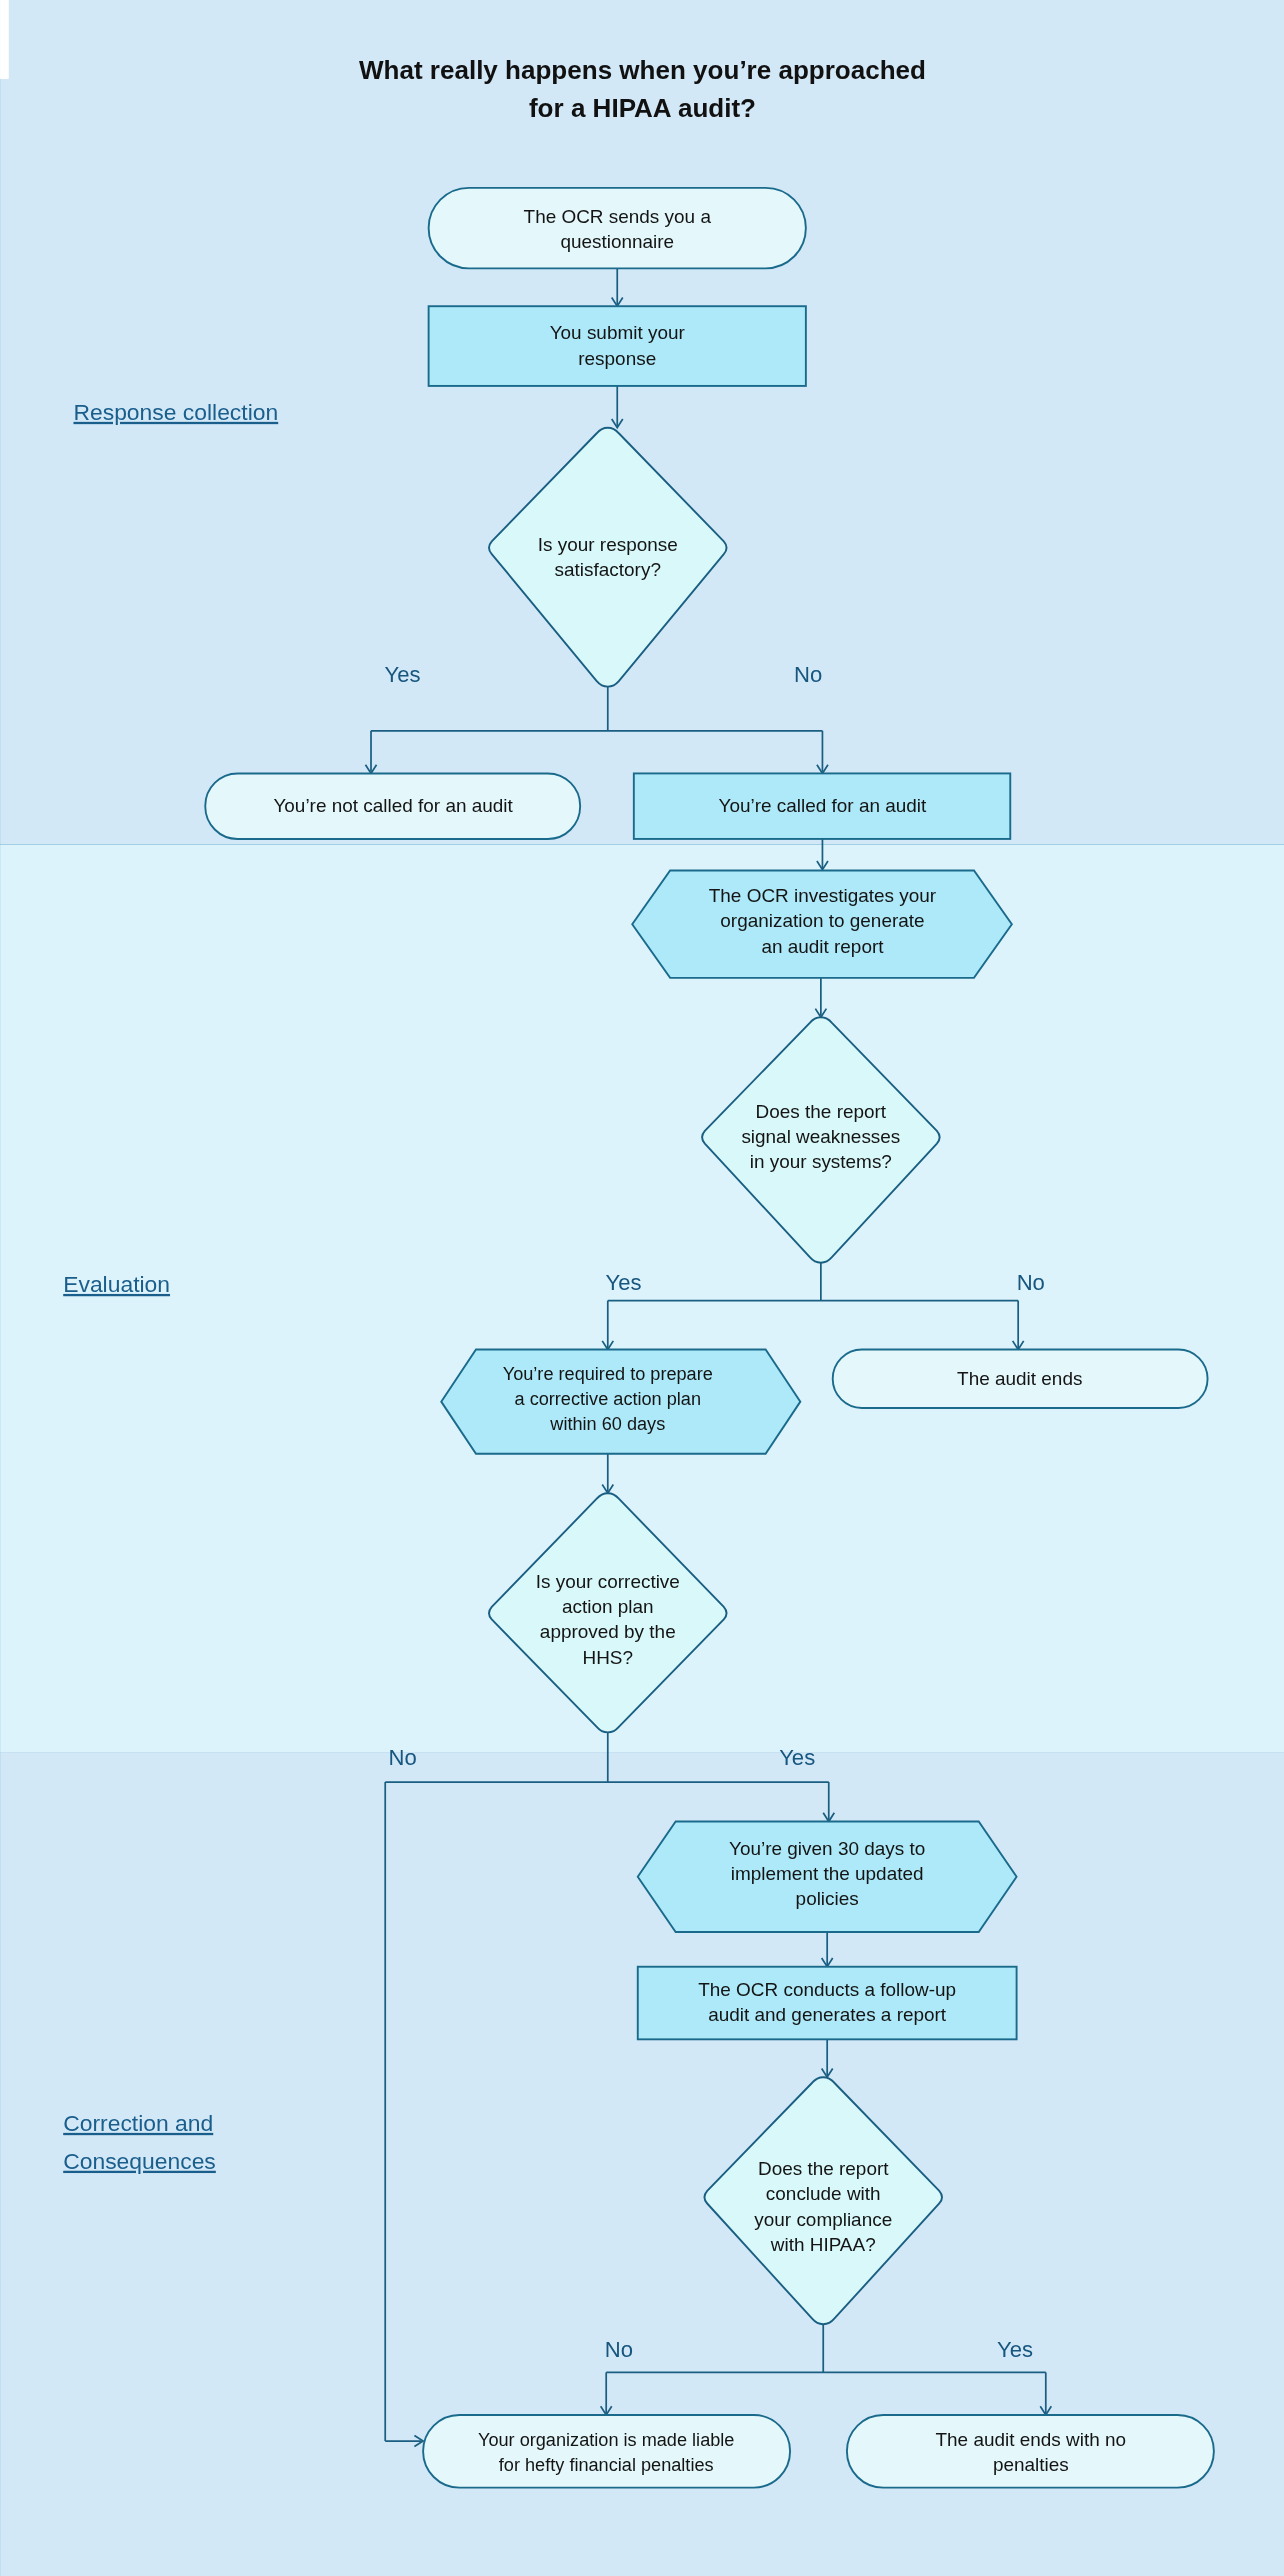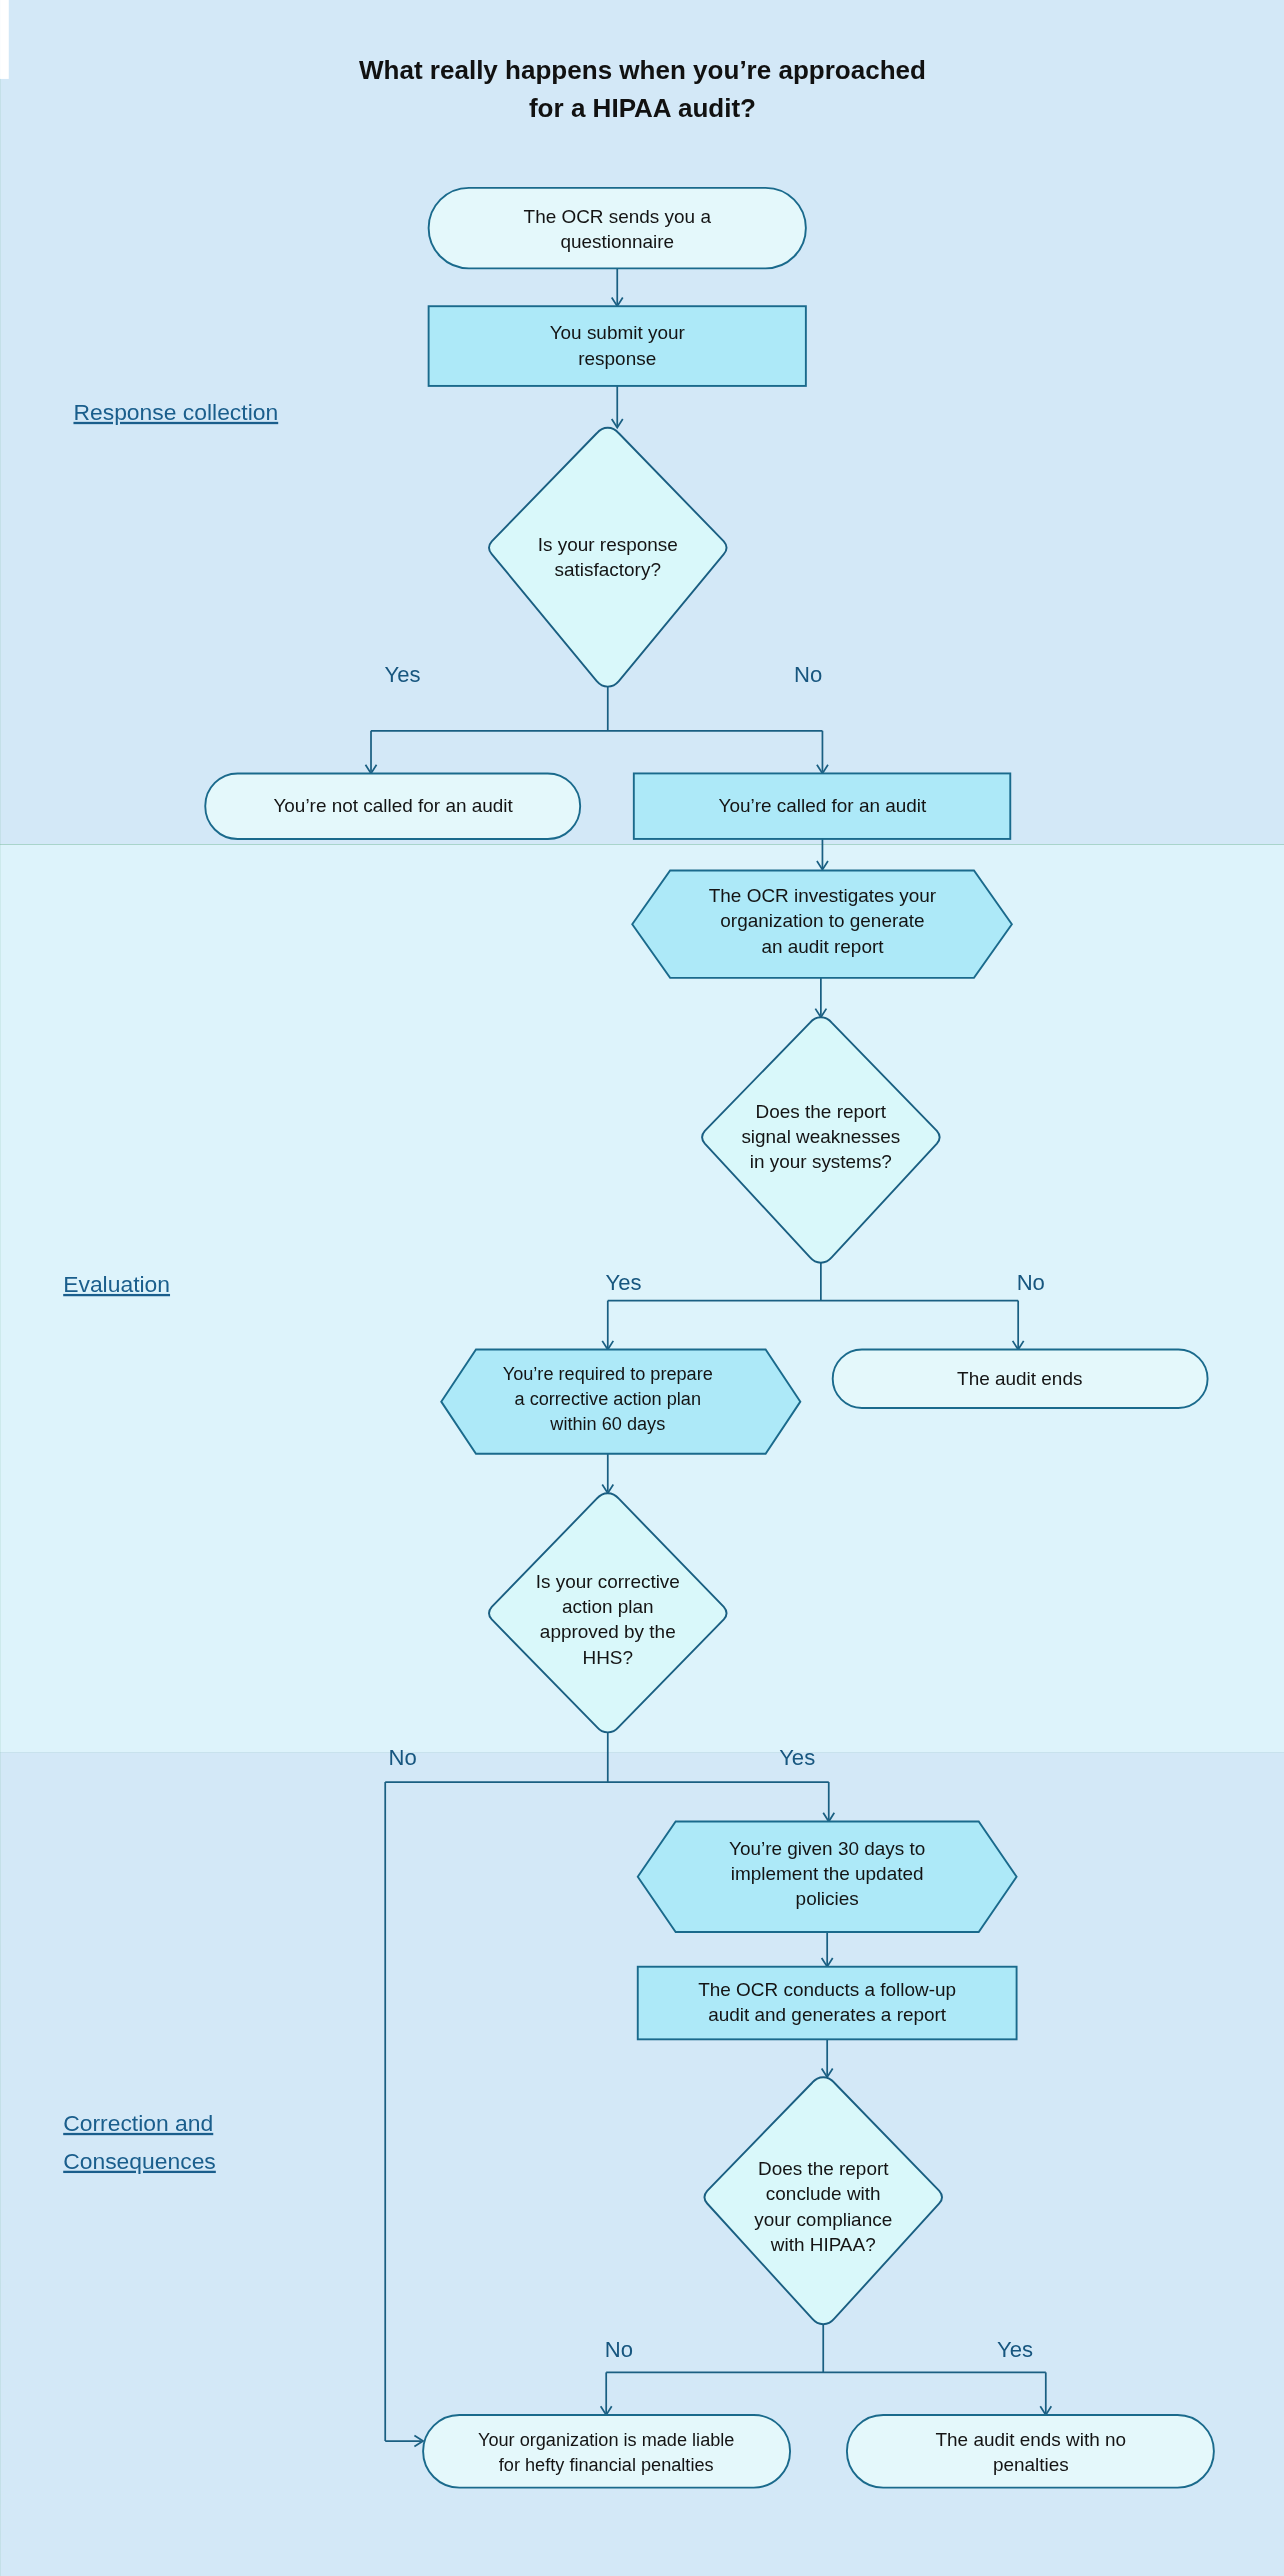--- a/index.html
+++ b/index.html
@@ -6,21 +6,21 @@
     margin: 0;
     padding: 0;
     background: #ffffff;
   }
   #page {
     position: relative;
     width: 1285px;
     height: 2576px;
     overflow: hidden;
     font-family: "Liberation Sans", sans-serif;
-    background: #15803d;
+    background: #0369a1;
     text-decoration: underline;
   }
   #flow-svg {
     position: absolute;
     top: 0;
     left: 0;
     width: 1285px;
     height: 2576px;
     display: block;
   }

